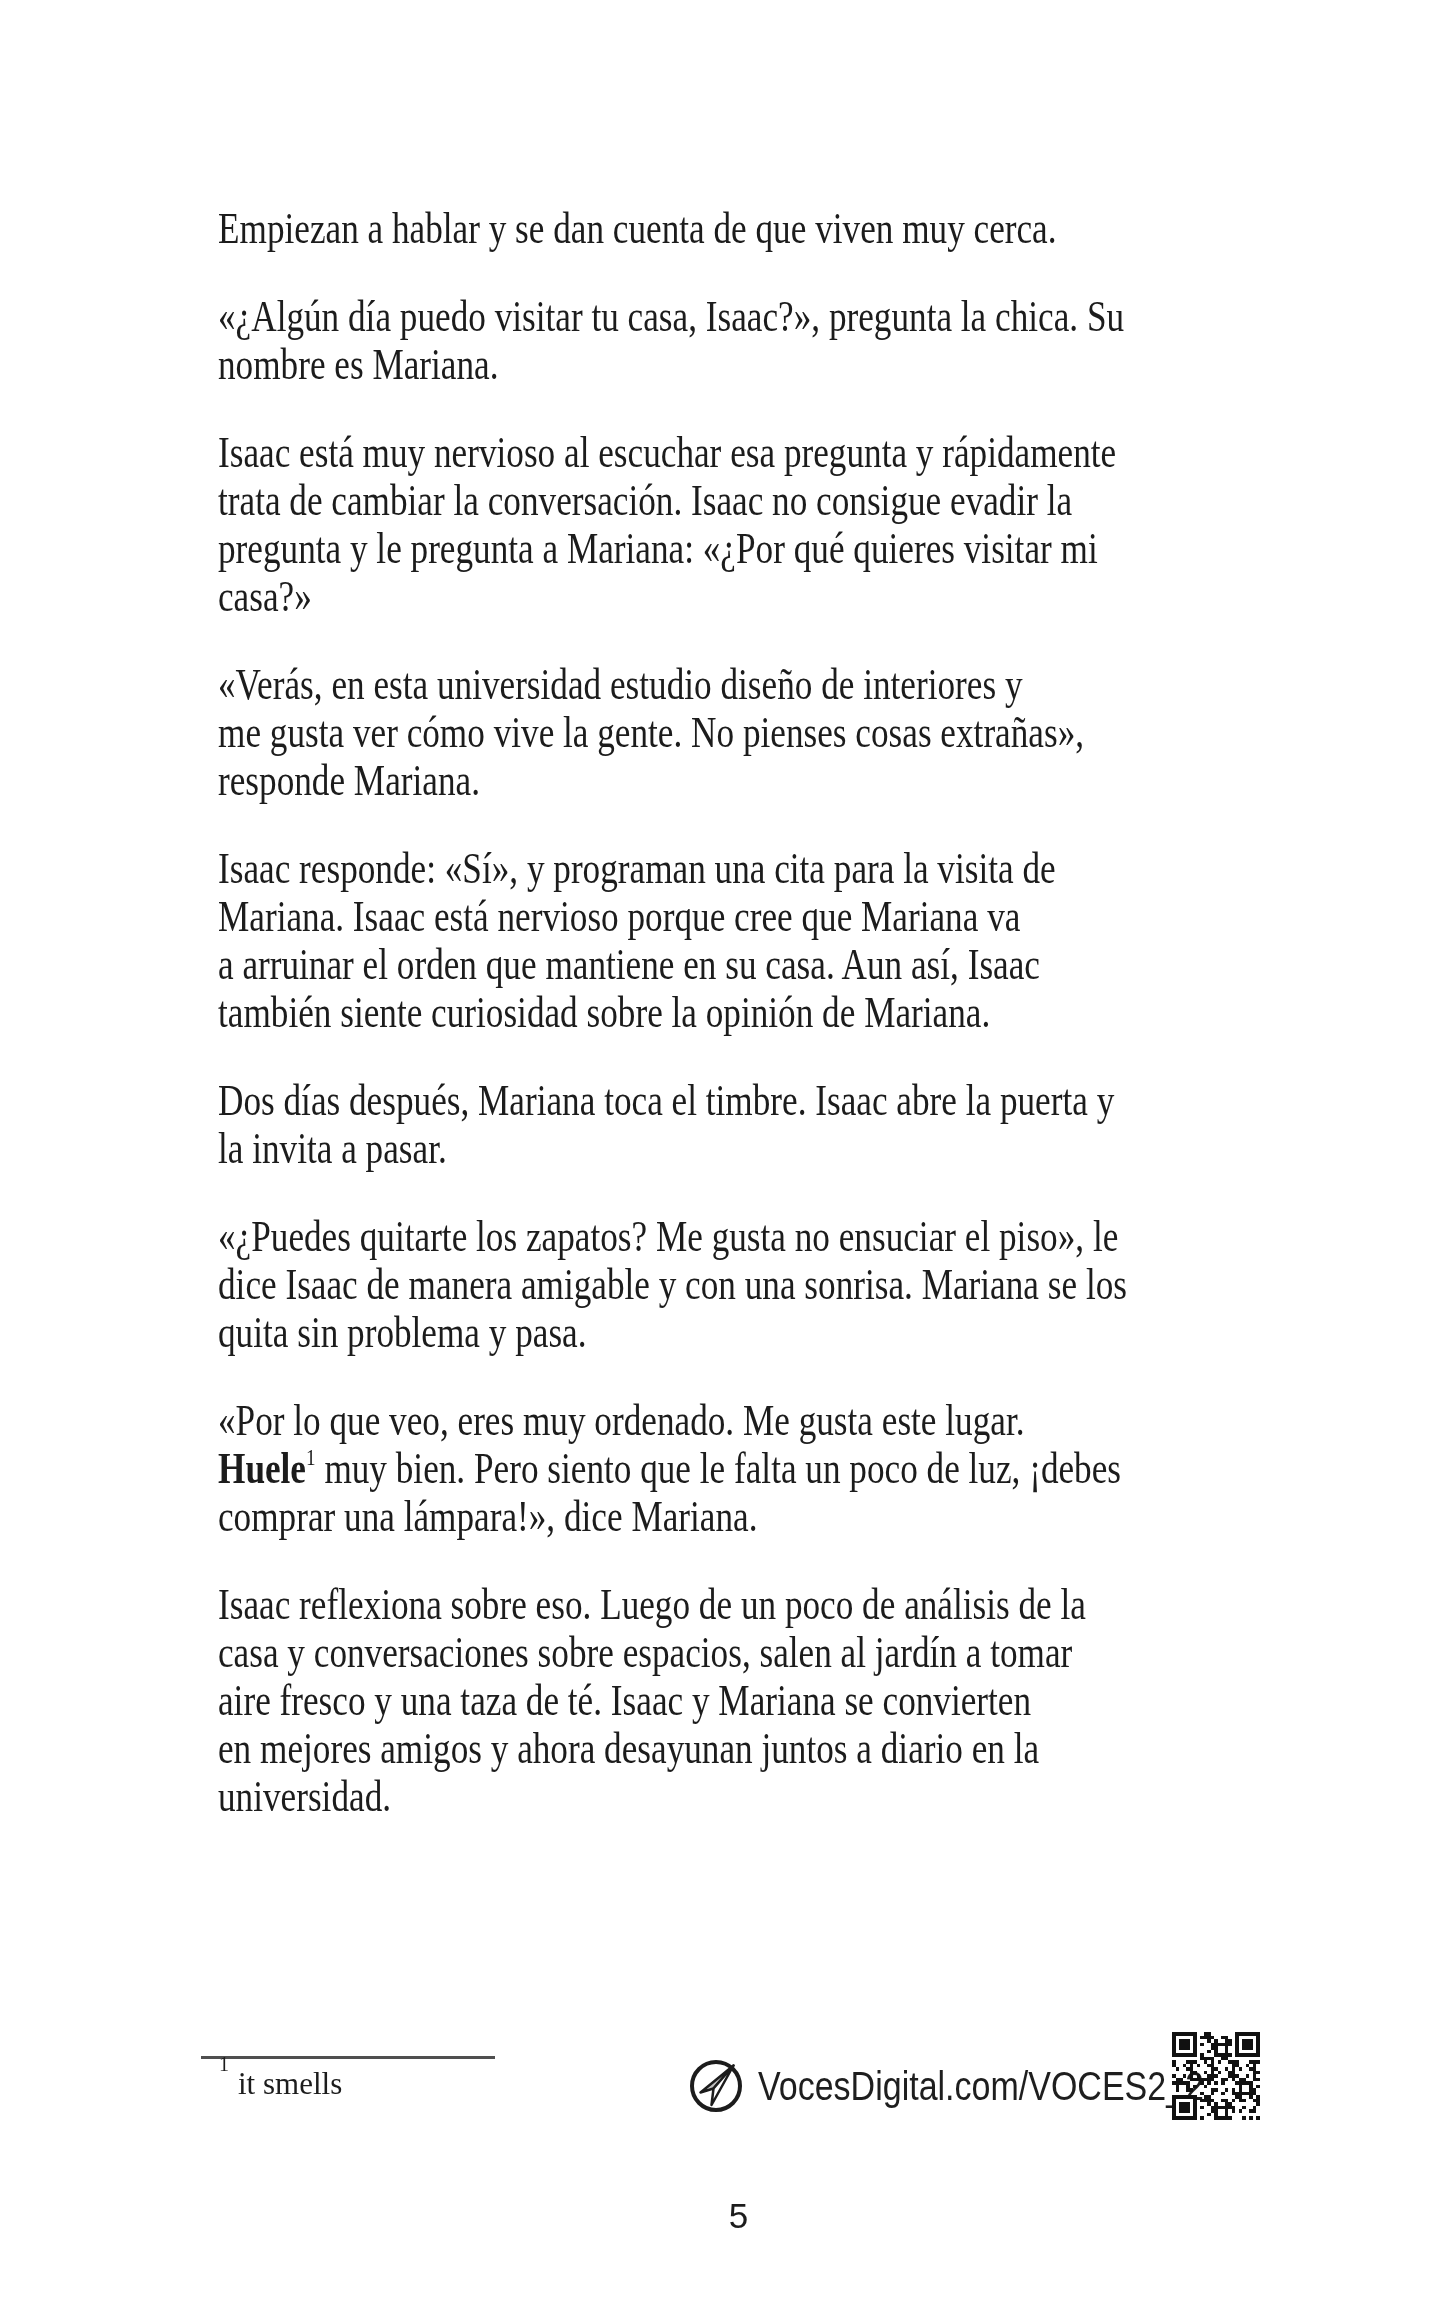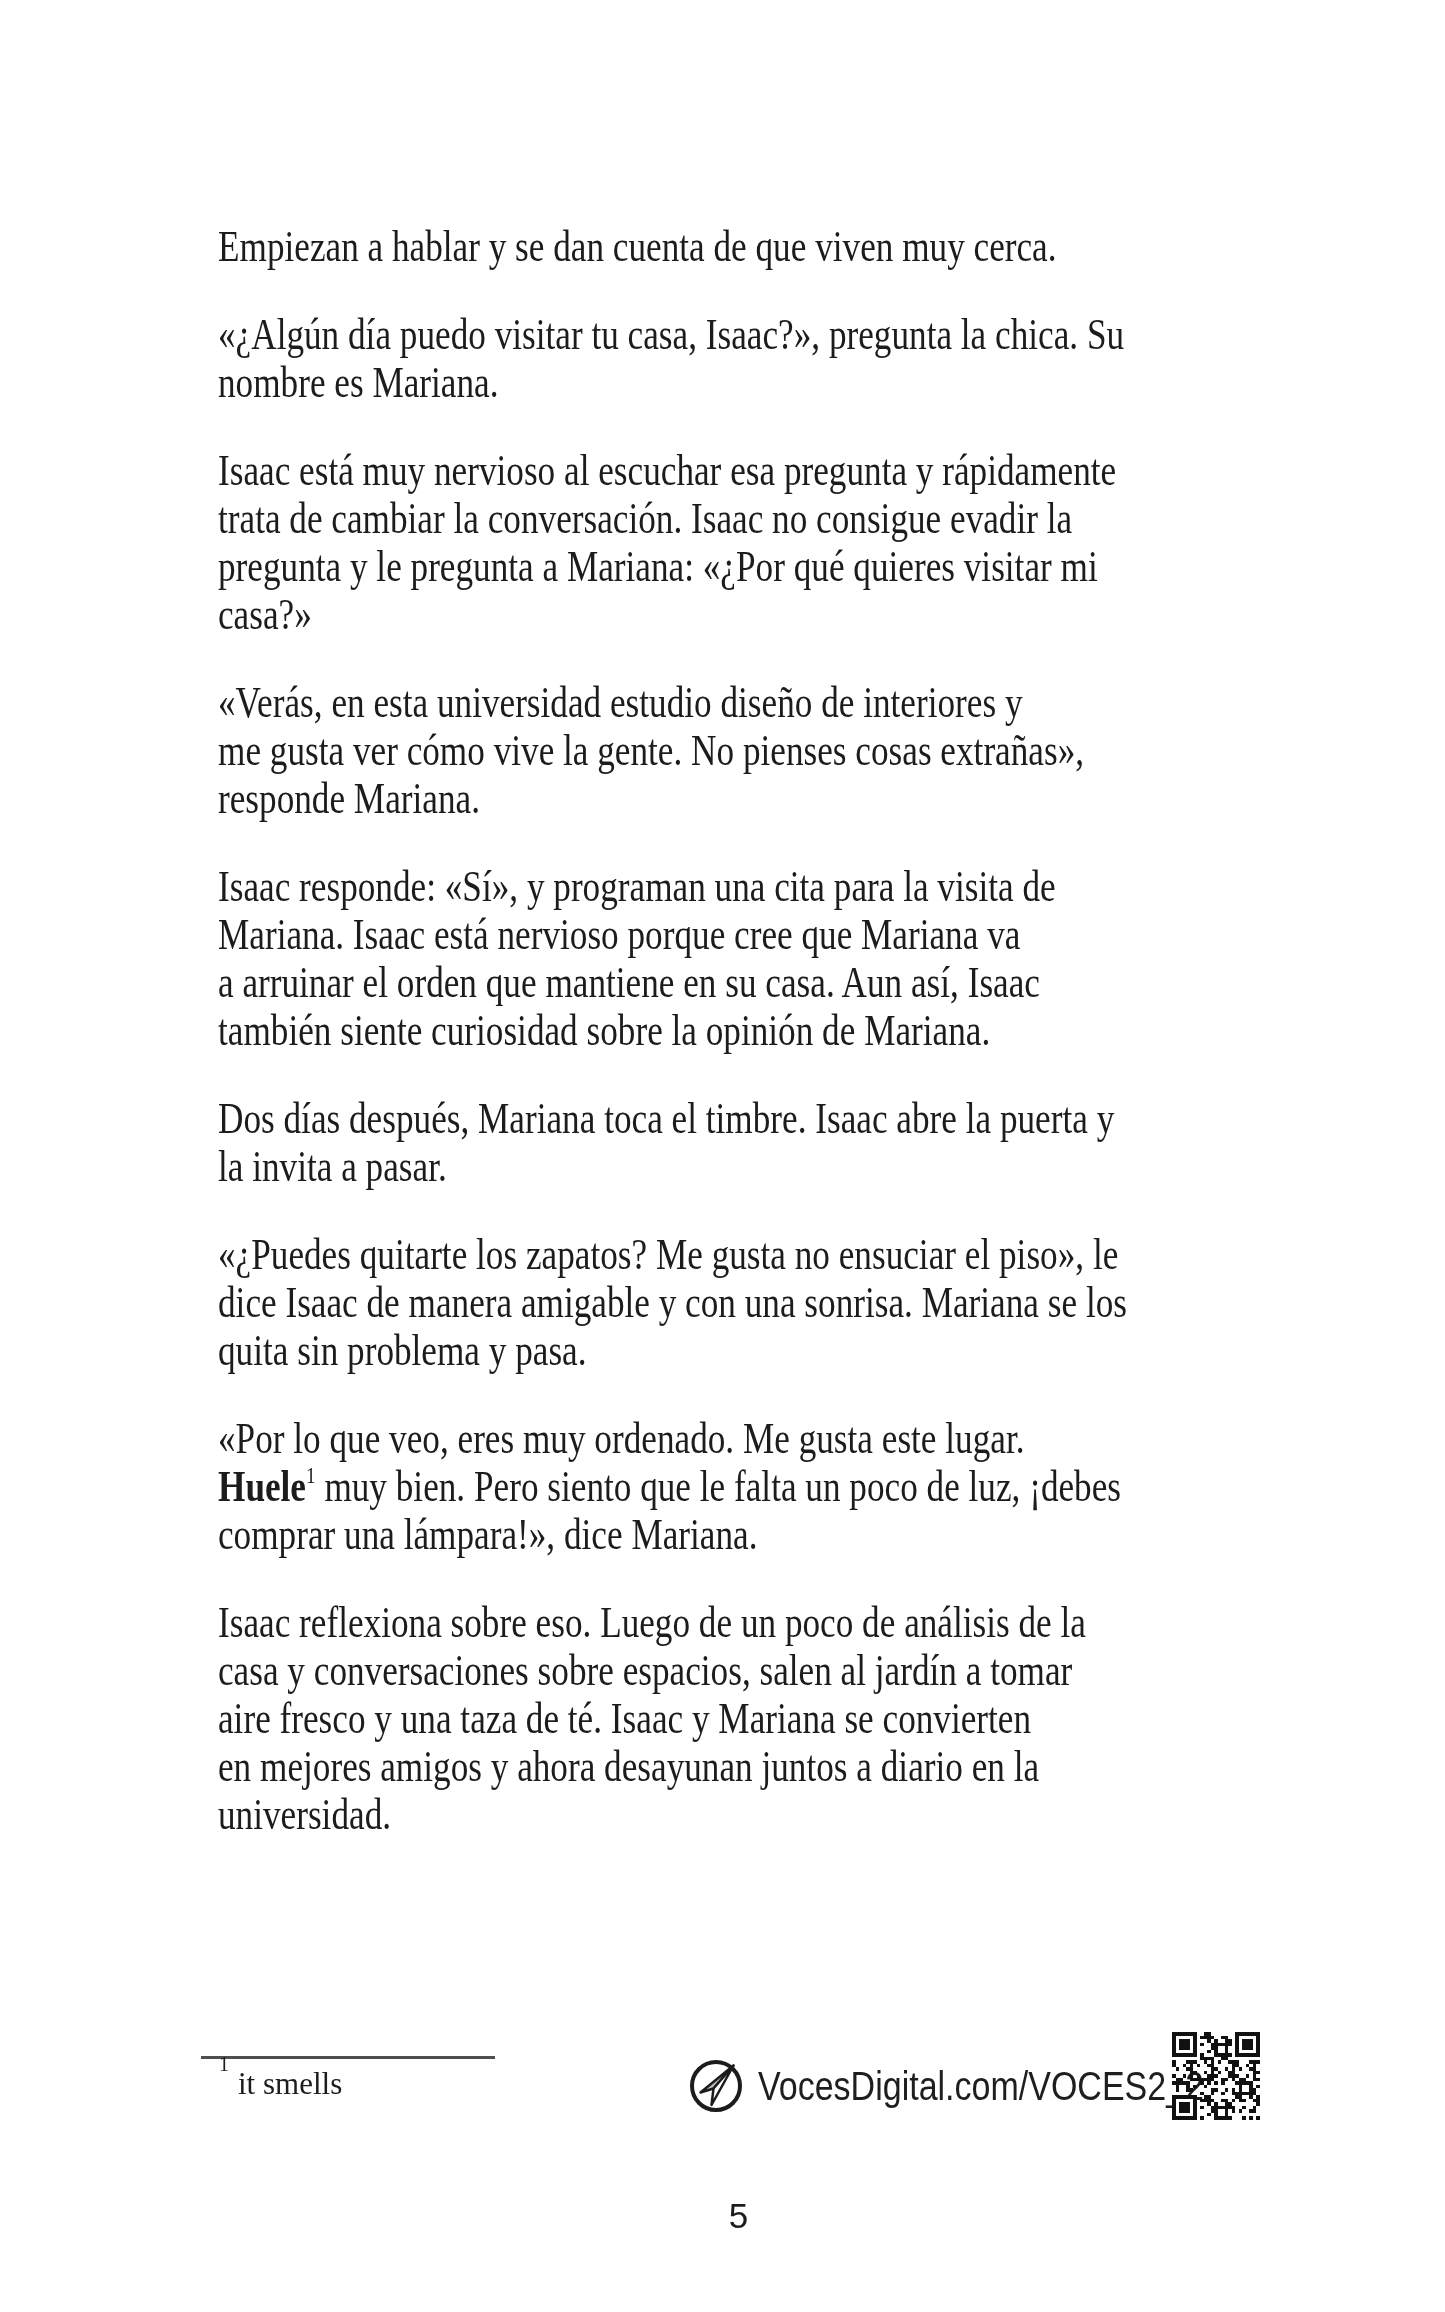--- a/index.html
+++ b/index.html
@@ -7,21 +7,21 @@
   body {
     position: relative;
     background: #ffffff;
     font-family: "Liberation Serif", serif;
     color: #1c1c1c;
     overflow: hidden;
   }
   .story {
     position: absolute;
     left: 218px;
-    top: 223px;
+    top: 205px;
     width: 1120px;
   }
   .para {
     font-size: 44px;
     line-height: 48px;
     white-space: pre-line;
     width: 1380px;
     transform: scaleX(0.80);
     transform-origin: 0 0;
     margin: 0 0 40px 0;

